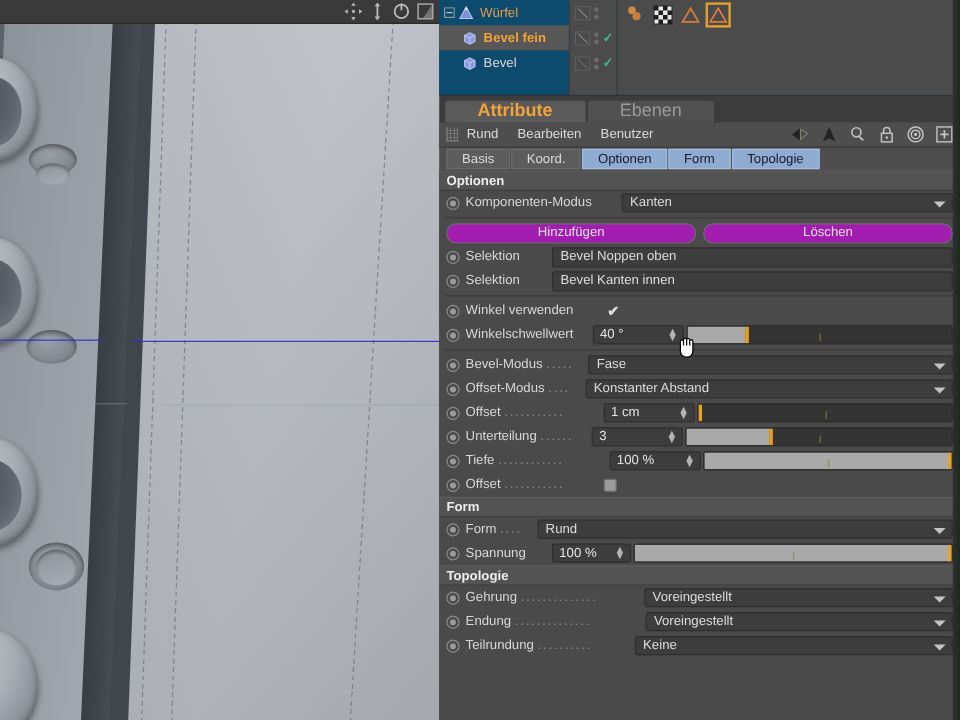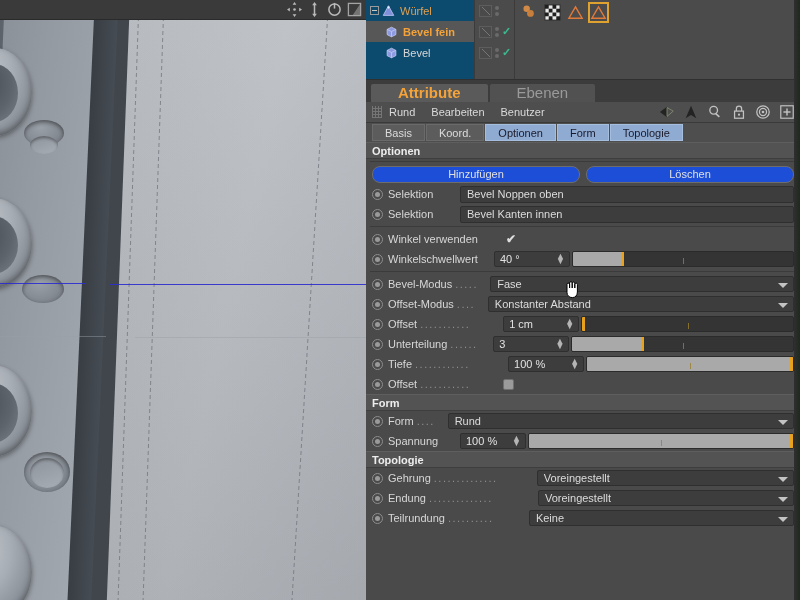--- a/index.html
+++ b/index.html
@@ -202,21 +202,21 @@
   .spin { position: absolute; right: 4px; top: 2px; color: #b5b5b5; font-size: 9px; line-height: 5px; }
   .slider {
     flex: 1; height: 16px; background: #343434; border: 1px solid #2b2b2b;
     position: relative; margin-left: 2px; border-radius: 2px; overflow: hidden;
   }
   .slider .fill { position: absolute; left: 0; top: 0; bottom: 0; background: #a9a9a9; }
   .slider .knob { position: absolute; top: 0; bottom: 0; width: 3px; background: #e8a21e; }
   .slider .tick { position: absolute; top: 6px; bottom: 2px; width: 1px; background: #9a8030; opacity: .8; }
 
   .btn {
-    height: 17px; background: #1d4ed8; border: 1px solid #6d6d6d; border-radius: 8px;
+    height: 17px; background: #a21caf; border: 1px solid #6d6d6d; border-radius: 8px;
     color: #e0e0e0; font-size: 11px; display: flex; align-items: center; justify-content: center;
   }
   .txtfield {
     flex: 1; height: 17px; background: #3d3d3d; border: 1px solid #2f2f2f;
     color: #dcdcdc; font-size: 11px; display: flex; align-items: center;
     padding-left: 6px; border-radius: 2px;
   }
   .checkbox { width: 11px; height: 11px; background: #9b9b9b; border: 1px solid #6f6f6f; border-radius: 2px; }
   .checkmark { color: #dedede; font-size: 12px; font-weight: bold; line-height: 11px; }
   .divider { height: 1px; background: #3b3b3b; margin: 2px 4px 2px 4px; }
@@ -434,20 +434,28 @@
       <div class="ptab">Koord.</div>
       <div class="ptab hi">Optionen</div>
       <div class="ptab hi">Form</div>
       <div class="ptab hi">Topologie</div>
     </div>
 
     <div class="pbody">
 
       <div class="sect">Optionen</div>
 
+      <div class="prow">
+        <span class="bullet"></span>
+        <span class="plabel" style="width:130px">Komponenten-Modus</span>
+        <div class="combo" style="flex:1;margin-right:6px">
+          <span>Kanten</span>
+          <i class="arrow"></i>
+        </div>
+      </div>
 
       <div class="divider"></div>
 
       <div class="prow" style="padding:0 6px; gap:6px">
         <div class="btn" style="flex:1">Hinzufügen</div>
         <div class="btn" style="flex:1">Löschen</div>
       </div>
 
       <div class="prow">
         <span class="bullet"></span>

